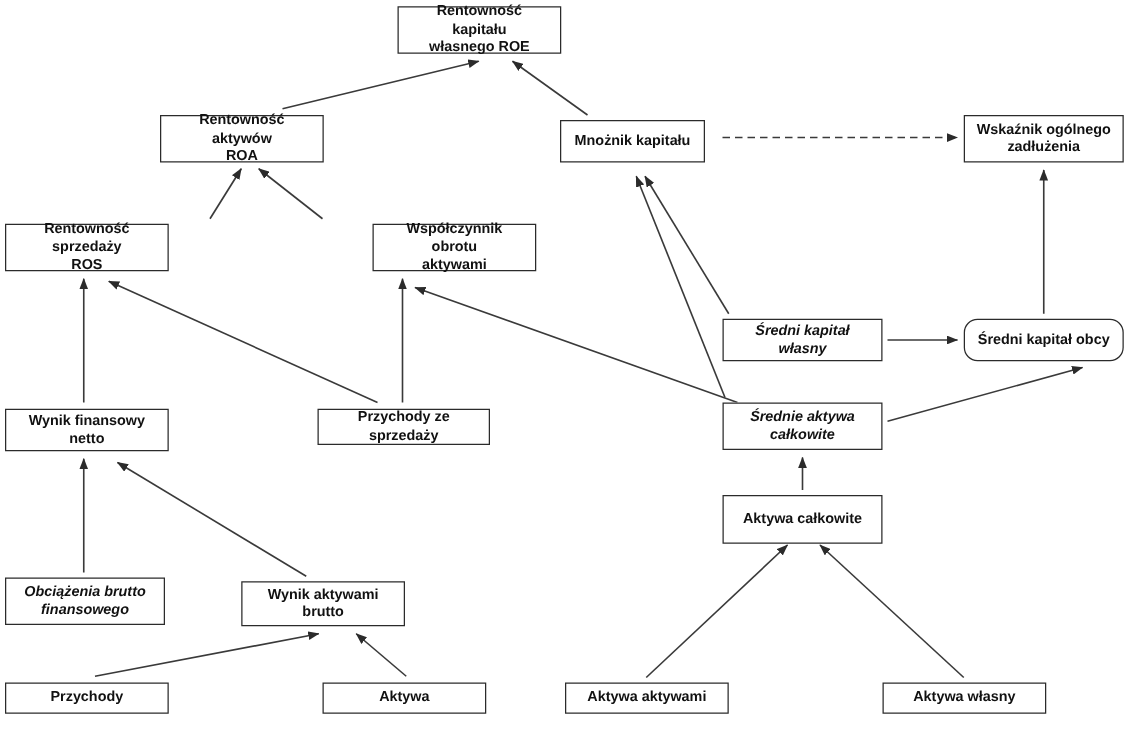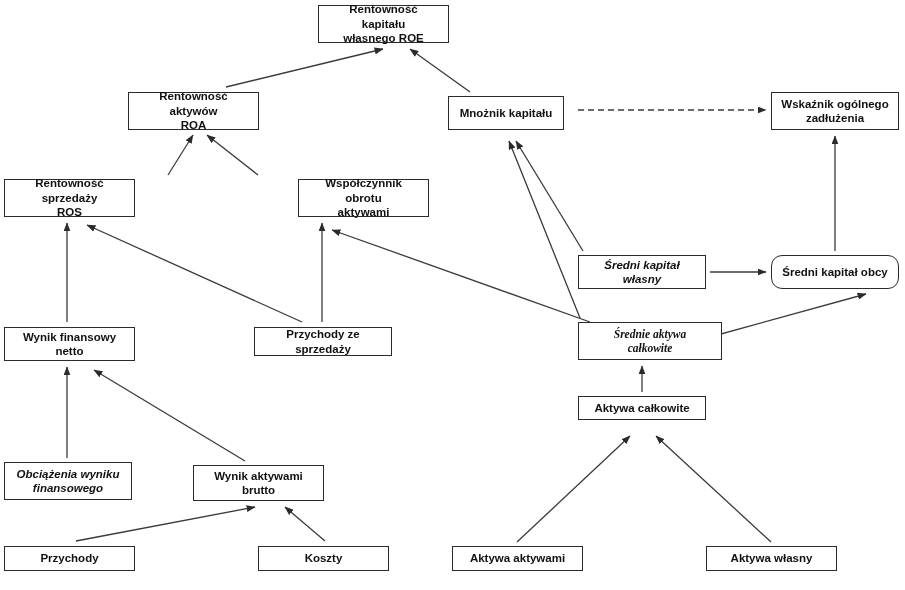--- a/index.html
+++ b/index.html
@@ -111,39 +111,39 @@
       </div>
       <div class="node" style="left: 771px; top: 255px; width: 128px; height: 34px; border-radius: 11px;">
         <span class="node-label">Średni kapitał obcy</span>
       </div>
       <div class="node" style="left: 4px; top: 327px; width: 131px; height: 34px;">
         <span class="node-label">Wynik finansowy netto</span>
       </div>
       <div class="node" style="left: 254px; top: 327px; width: 138px; height: 29px;">
         <span class="node-label">Przychody ze sprzedaży</span>
       </div>
-      <div class="node italic" style="left: 578px; top: 322px; width: 144px; height: 38px; font-family: Liberation Serif, serif;">
+      <div class="node italic" style="left: 578px; top: 322px; width: 128px; height: 38px;">
         <span class="node-label">Średnie aktywa
 całkowite</span>
       </div>
-      <div class="node" style="left: 578px; top: 396px; width: 128px; height: 24px;">
+      <div class="node" style="left: 578px; top: 396px; width: 128px; height: 39px;">
         <span class="node-label">Aktywa całkowite</span>
       </div>
       <div class="node italic" style="left: 4px; top: 462px; width: 128px; height: 38px;">
-        <span class="node-label">Obciążenia wyniku
+        <span class="node-label">Obciążenia brutto
 finansowego</span>
       </div>
       <div class="node" style="left: 193px; top: 465px; width: 131px; height: 36px;">
         <span class="node-label">Wynik aktywami brutto</span>
       </div>
       <div class="node" style="left: 4px; top: 546px; width: 131px; height: 25px;">
         <span class="node-label">Przychody</span>
       </div>
       <div class="node" style="left: 258px; top: 546px; width: 131px; height: 25px;">
-        <span class="node-label">Koszty</span>
+        <span class="node-label">Aktywa</span>
       </div>
       <div class="node" style="left: 452px; top: 546px; width: 131px; height: 25px;">
         <span class="node-label">Aktywa aktywami</span>
       </div>
       <div class="node" style="left: 706px; top: 546px; width: 131px; height: 25px;">
         <span class="node-label">Aktywa własny</span>
       </div>
     </div>
 </div>
 

